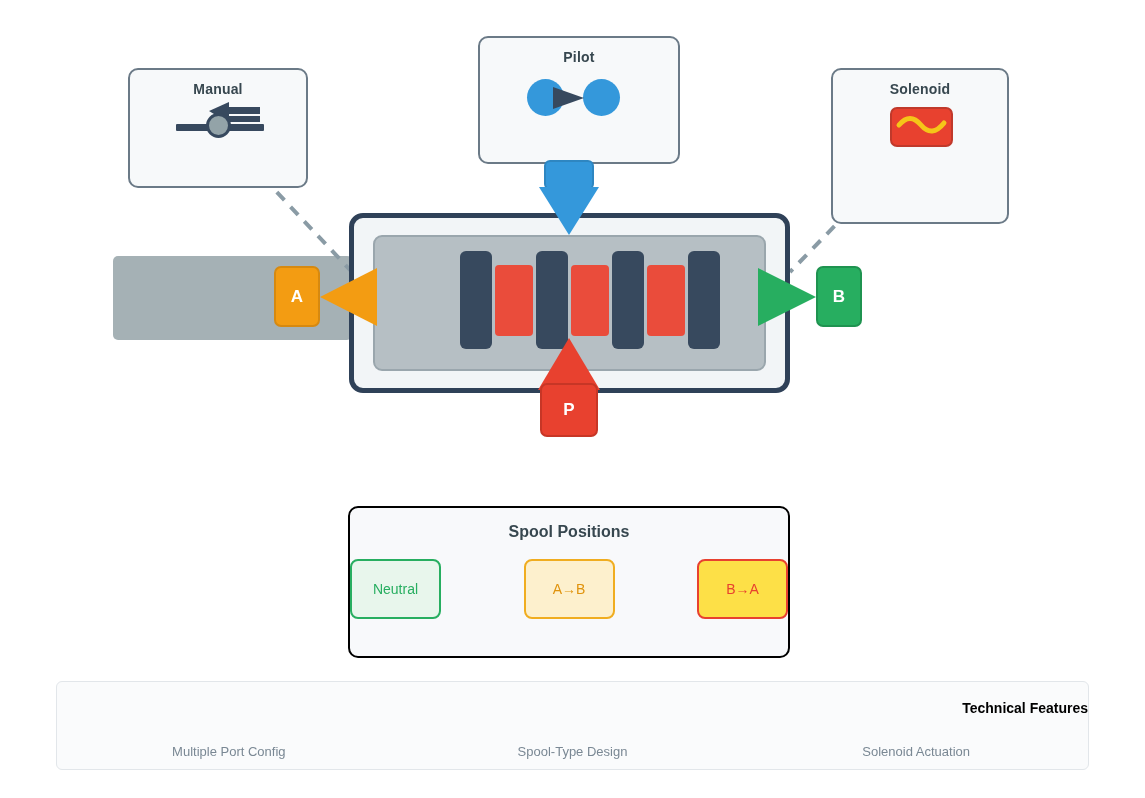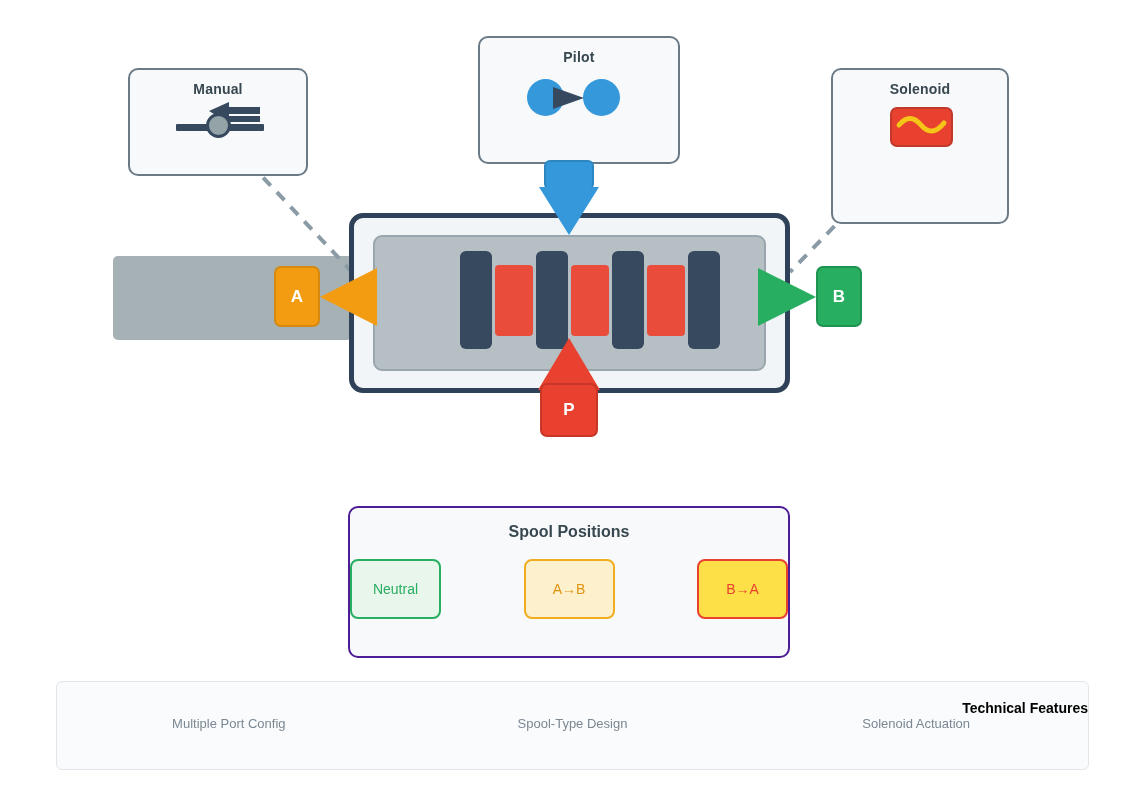--- a/index.html
+++ b/index.html
@@ -42,21 +42,21 @@
     color: #37474f;
     margin-top: 11px;
     letter-spacing: .2px;
   }
   .actuator-art {
     position: relative;
     width: 100%;
     height: 60px;
   }
 
-  #act-manual   { left: 128px; top: 68px;  width: 180px; height: 108px; }
+  #act-manual   { left: 128px; top: 68px;  width: 180px; height: 120px; }
   #act-pilot    { left: 478px; top: 36px;  width: 202px; height: 128px; }
   #act-solenoid { left: 831px; top: 68px;  width: 178px; height: 156px; }
 
   
   .manual-bar {
     position: absolute;
     left: 46px; top: 27px;
     width: 88px; height: 7px;
     background: #37495e;
     border-radius: 1px;
@@ -235,21 +235,21 @@
   }
   #badge-hp { left: 121px; top: 398px; background: #e8412f; border: 2px solid #cf3a2a; }
   #badge-lp { left: 941px; top: 398px; background: #3498db; border: 2px solid #2a82bd; }
 
   
   #spool-positions {
     position: absolute;
     left: 348px; top: 506px;
     width: 442px; height: 152px;
     background: #f8f9fb;
-    border: 2px solid #4c1d95;
+    border: 2px solid #000000;
     border-radius: 10px;
     z-index: 4;
   }
   #spool-positions-title {
     text-align: center;
     font-size: 16px;
     font-weight: bold;
     color: #37474f;
     margin-top: 15px;
   }
@@ -282,21 +282,21 @@
   }
   #technical-features-title {
     text-align: right;
     font-size: 14px;
     font-weight: bold;
     color: #000000;
     margin-top: 18px;
   }
   #technical-features-row {
     display: flex;
-    margin-top: 0;
+    margin-top: 28px;
   }
   .feature-item {
     flex: 1;
     text-align: center;
     font-size: 13px;
     color: #7a8894;
   }
 </style>
 </head>
 <body>

